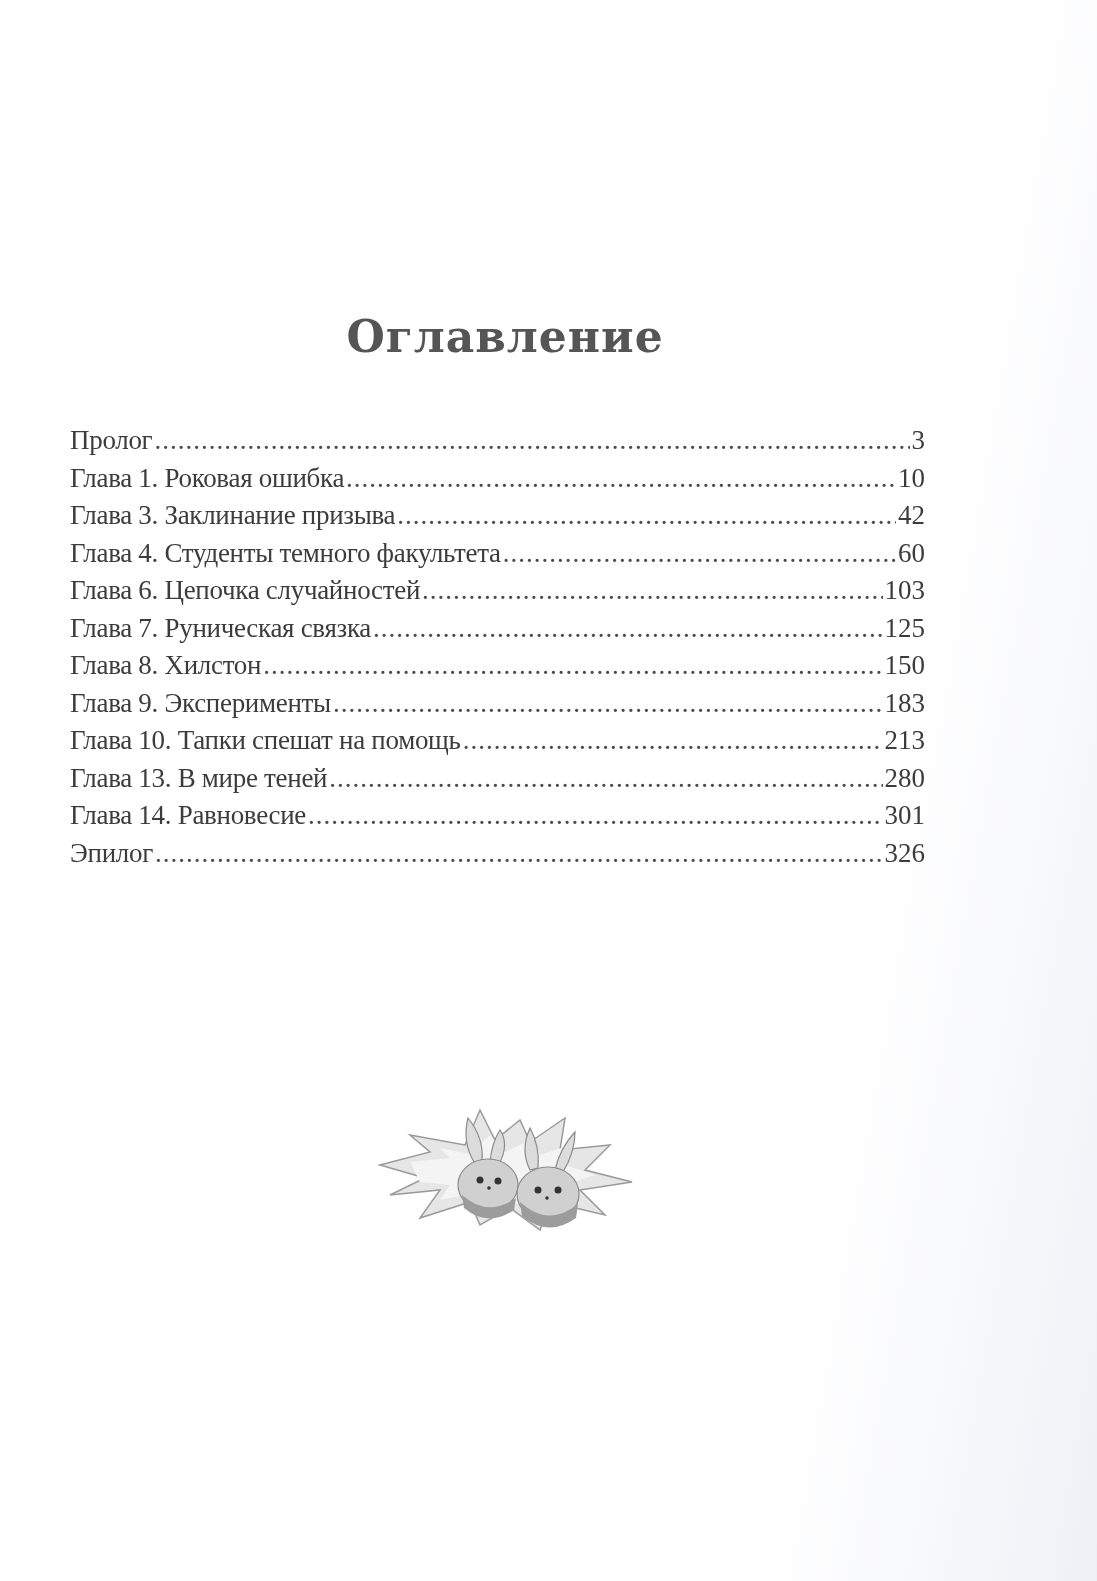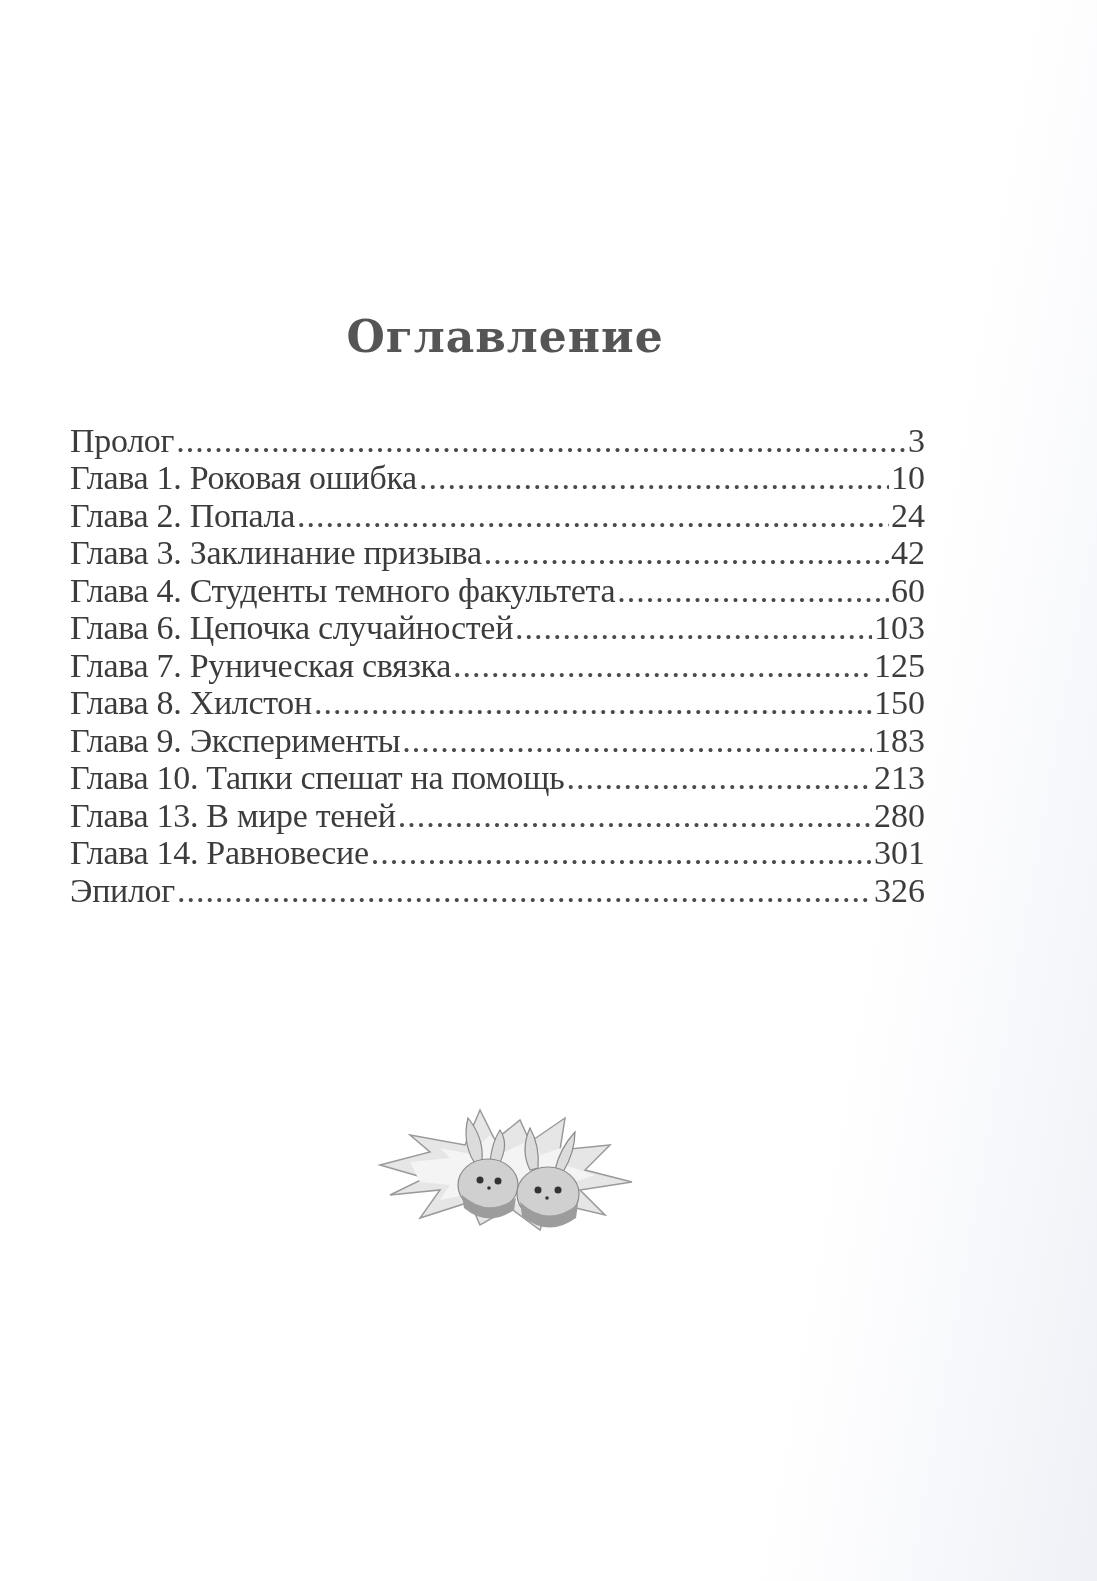--- a/index.html
+++ b/index.html
@@ -35,23 +35,23 @@
       position: absolute;
       left: 70px;
       top: 422px;
       width: 855px;
       margin: 0;
       padding: 0;
       list-style: none;
     }
     .toc-row {
       display: flex;
-      align-items: flex-end;
+      align-items: center;
       height: 37.5px;
-      font-size: 34px;
+      font-size: 27px;
       color: #3c3c3c;
       white-space: nowrap;
     }
     .toc-label {
       flex: 0 0 auto;
       letter-spacing: -0.3px;
     }
     .toc-leader {
       flex: 1 1 auto;
       overflow: hidden;
@@ -84,25 +84,20 @@
   <ul class="toc">
     <li class="toc-row">
       <span class="toc-label">Пролог</span>
       <span class="toc-leader"></span>
       <span class="toc-page">3</span>
     </li>
     <li class="toc-row">
       <span class="toc-label">Глава 1. Роковая ошибка</span>
       <span class="toc-leader"></span>
       <span class="toc-page">10</span>
-    </li>
-    <li class="toc-row">
-      <span class="toc-label">Глава 2. Попала</span>
-      <span class="toc-leader"></span>
-      <span class="toc-page">24</span>
     </li>
     <li class="toc-row">
       <span class="toc-label">Глава 3. Заклинание призыва</span>
       <span class="toc-leader"></span>
       <span class="toc-page">42</span>
     </li>
     <li class="toc-row">
       <span class="toc-label">Глава 4. Студенты темного факультета</span>
       <span class="toc-leader"></span>
       <span class="toc-page">60</span>

